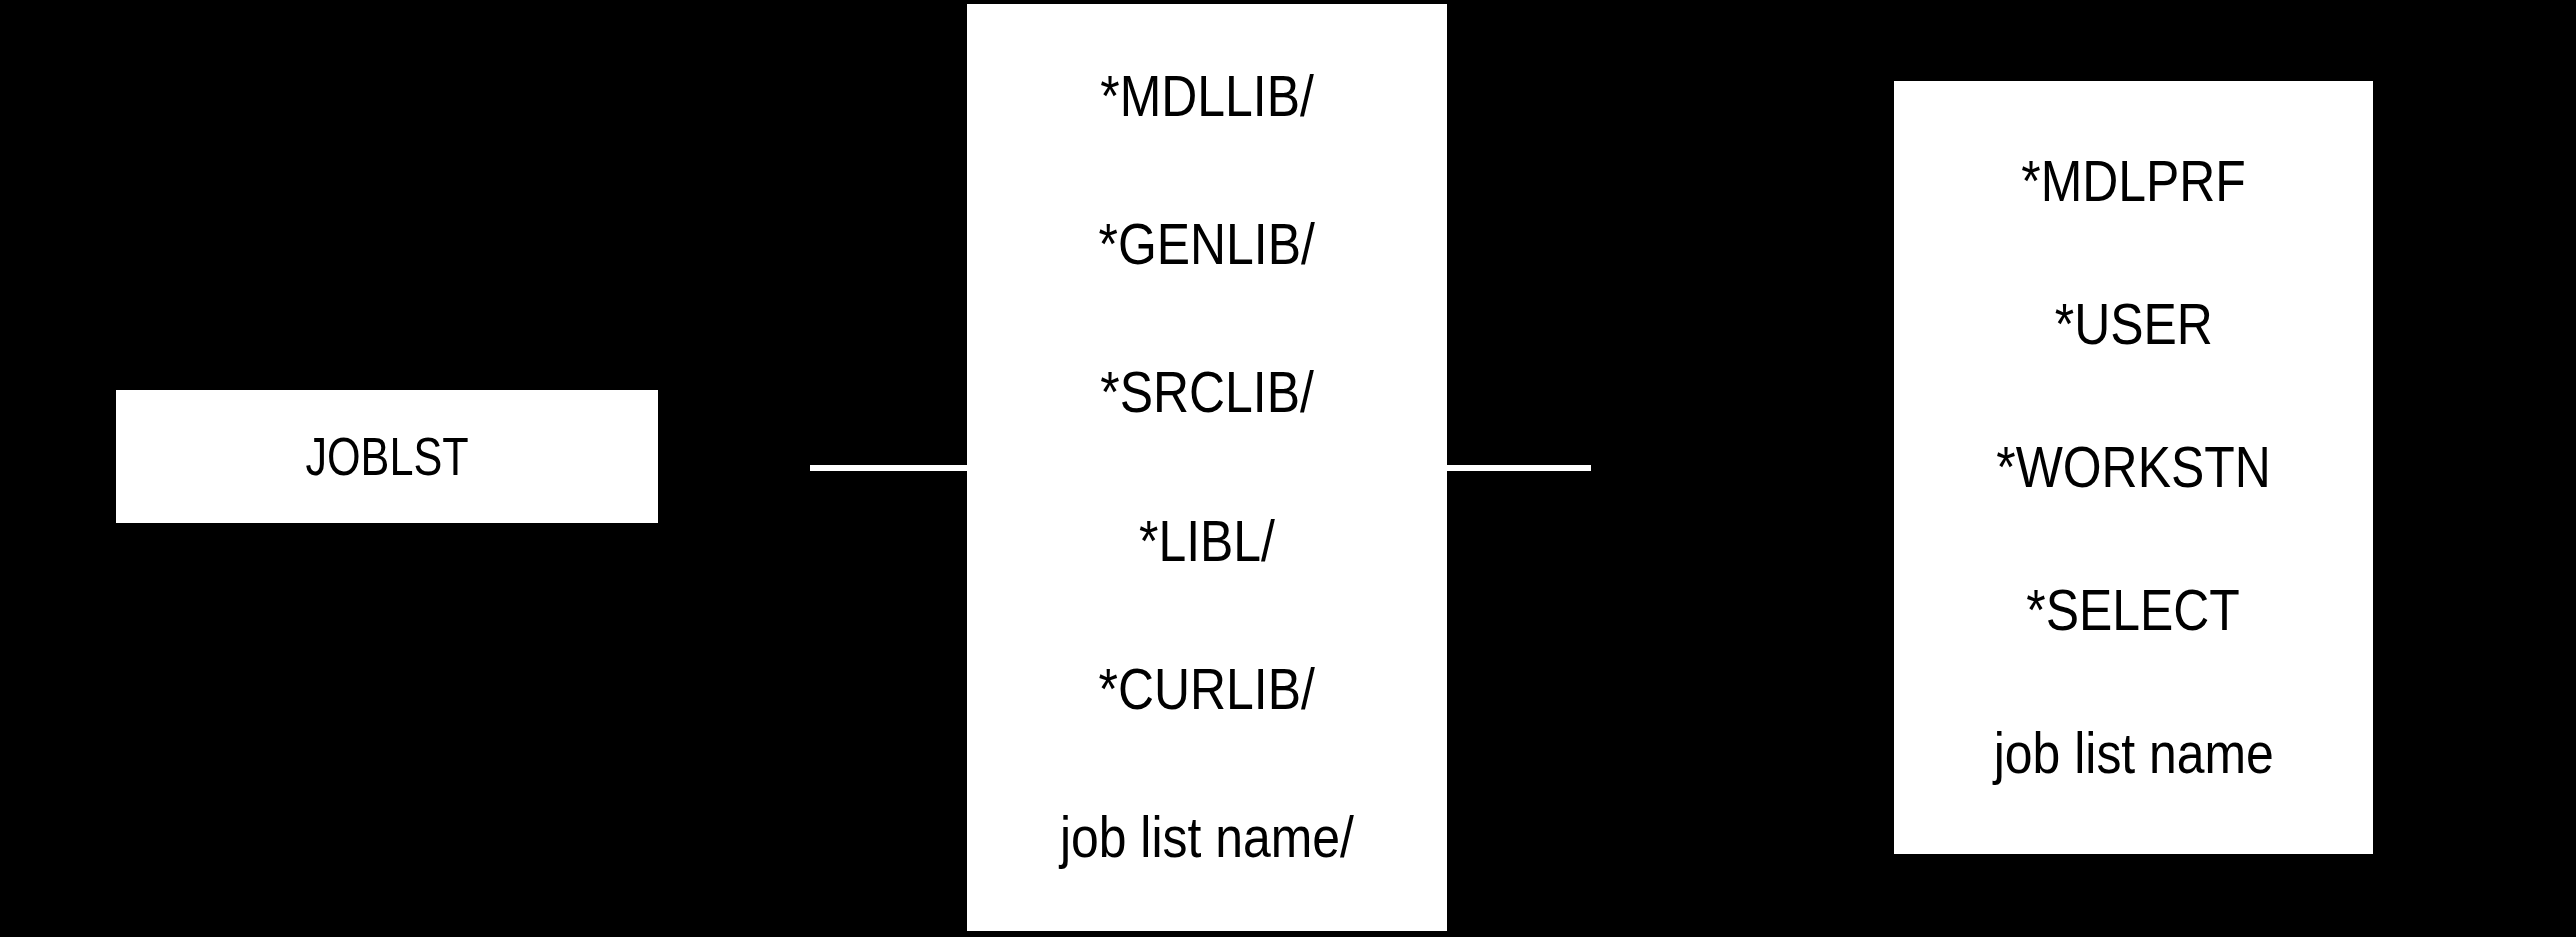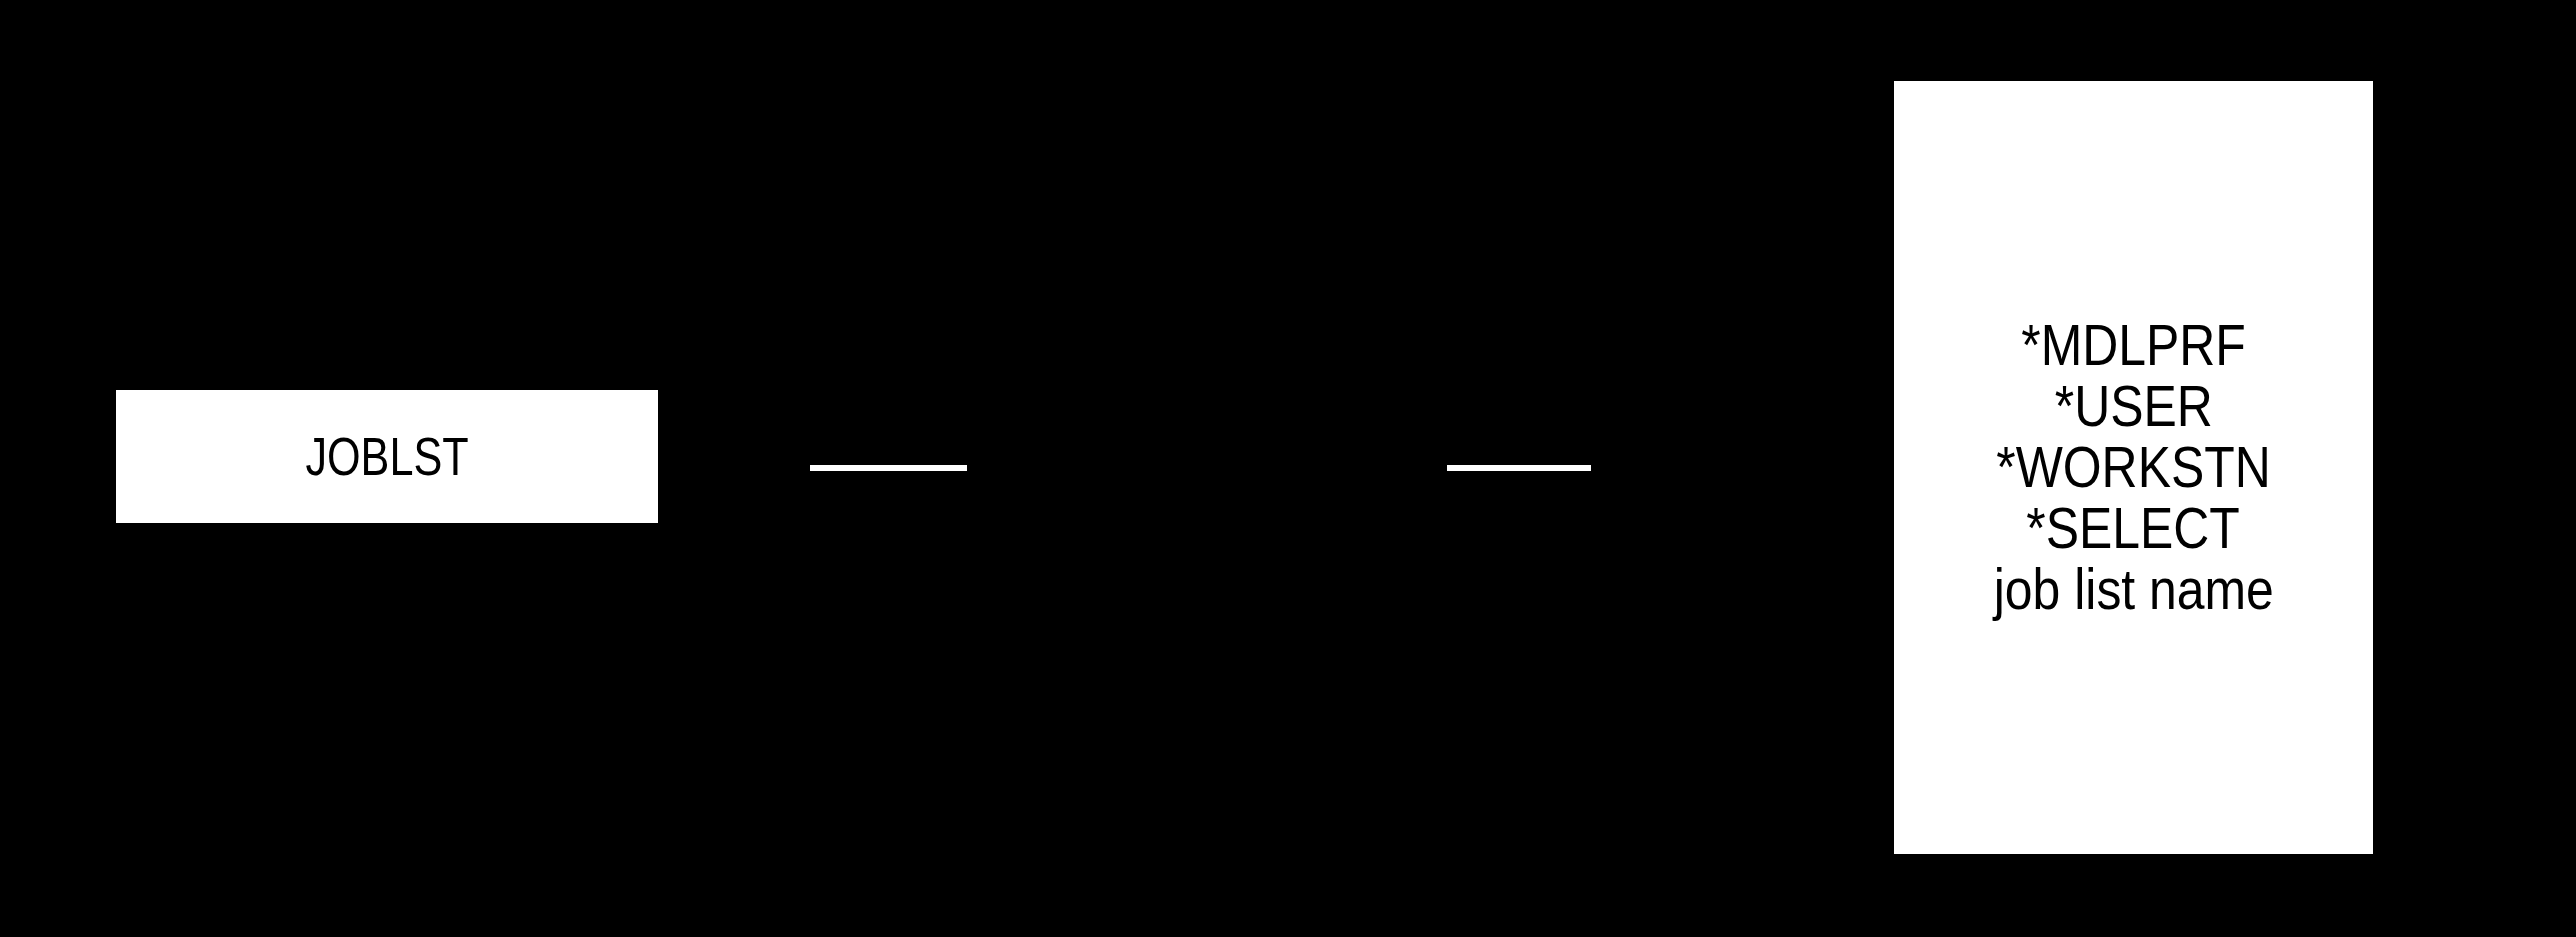--- a/index.html
+++ b/index.html
@@ -53,21 +53,20 @@
     height: 927px;
     padding: 18.5px 0;
   }
   
   #box-joblist-selection {
     left: 1894px;
     top: 81px;
     width: 479px;
     height: 773px;
     padding: 29px 0;
-    justify-content: center;
   }
   
   .connector {
     position: absolute;
     background: #FFFFFF;
     height: 6.2px;
   }
   #connector-joblst-library {
     left: 810px;
     top: 465px;
@@ -83,20 +82,28 @@
 <body>
 
 <div id="canvas">
 
   <div class="node-box" id="box-joblst">
     <div class="node-line">JOBLST</div>
   </div>
 
   <div class="connector" id="connector-joblst-library"></div>
 
+  <div class="node-box" id="box-library-qualifier">
+    <div class="node-line">*MDLLIB/</div>
+    <div class="node-line">*GENLIB/</div>
+    <div class="node-line">*SRCLIB/</div>
+    <div class="node-line">*LIBL/</div>
+    <div class="node-line">*CURLIB/</div>
+    <div class="node-line">job list name/</div>
+  </div>
 
   <div class="connector" id="connector-library-selection"></div>
 
   <div class="node-box" id="box-joblist-selection">
     <div class="node-line">*MDLPRF</div>
     <div class="node-line">*USER</div>
     <div class="node-line">*WORKSTN</div>
     <div class="node-line">*SELECT</div>
     <div class="node-line">job list name</div>
   </div>

